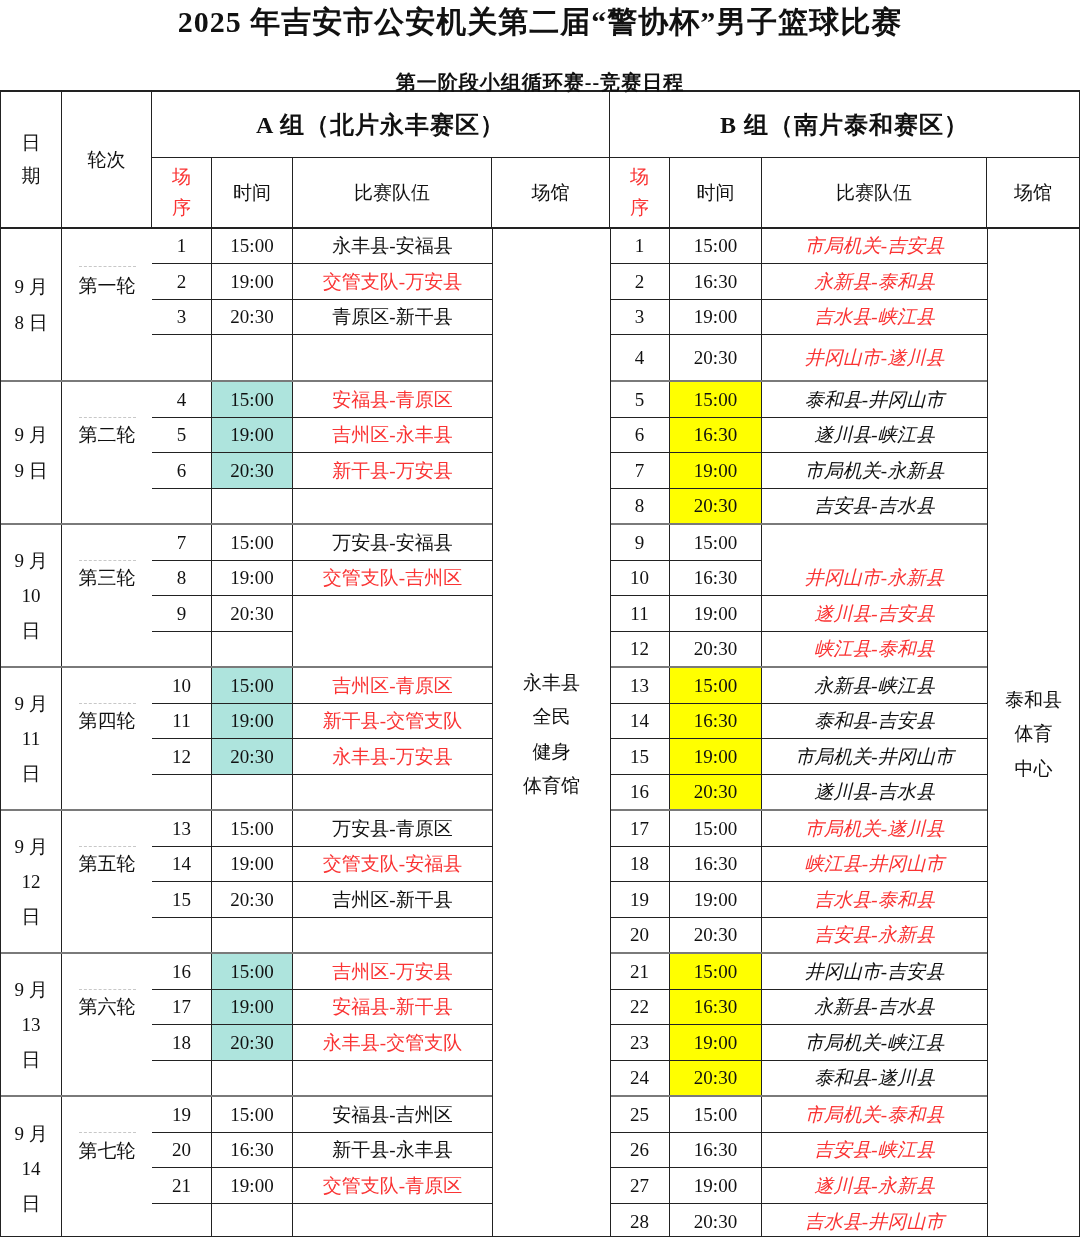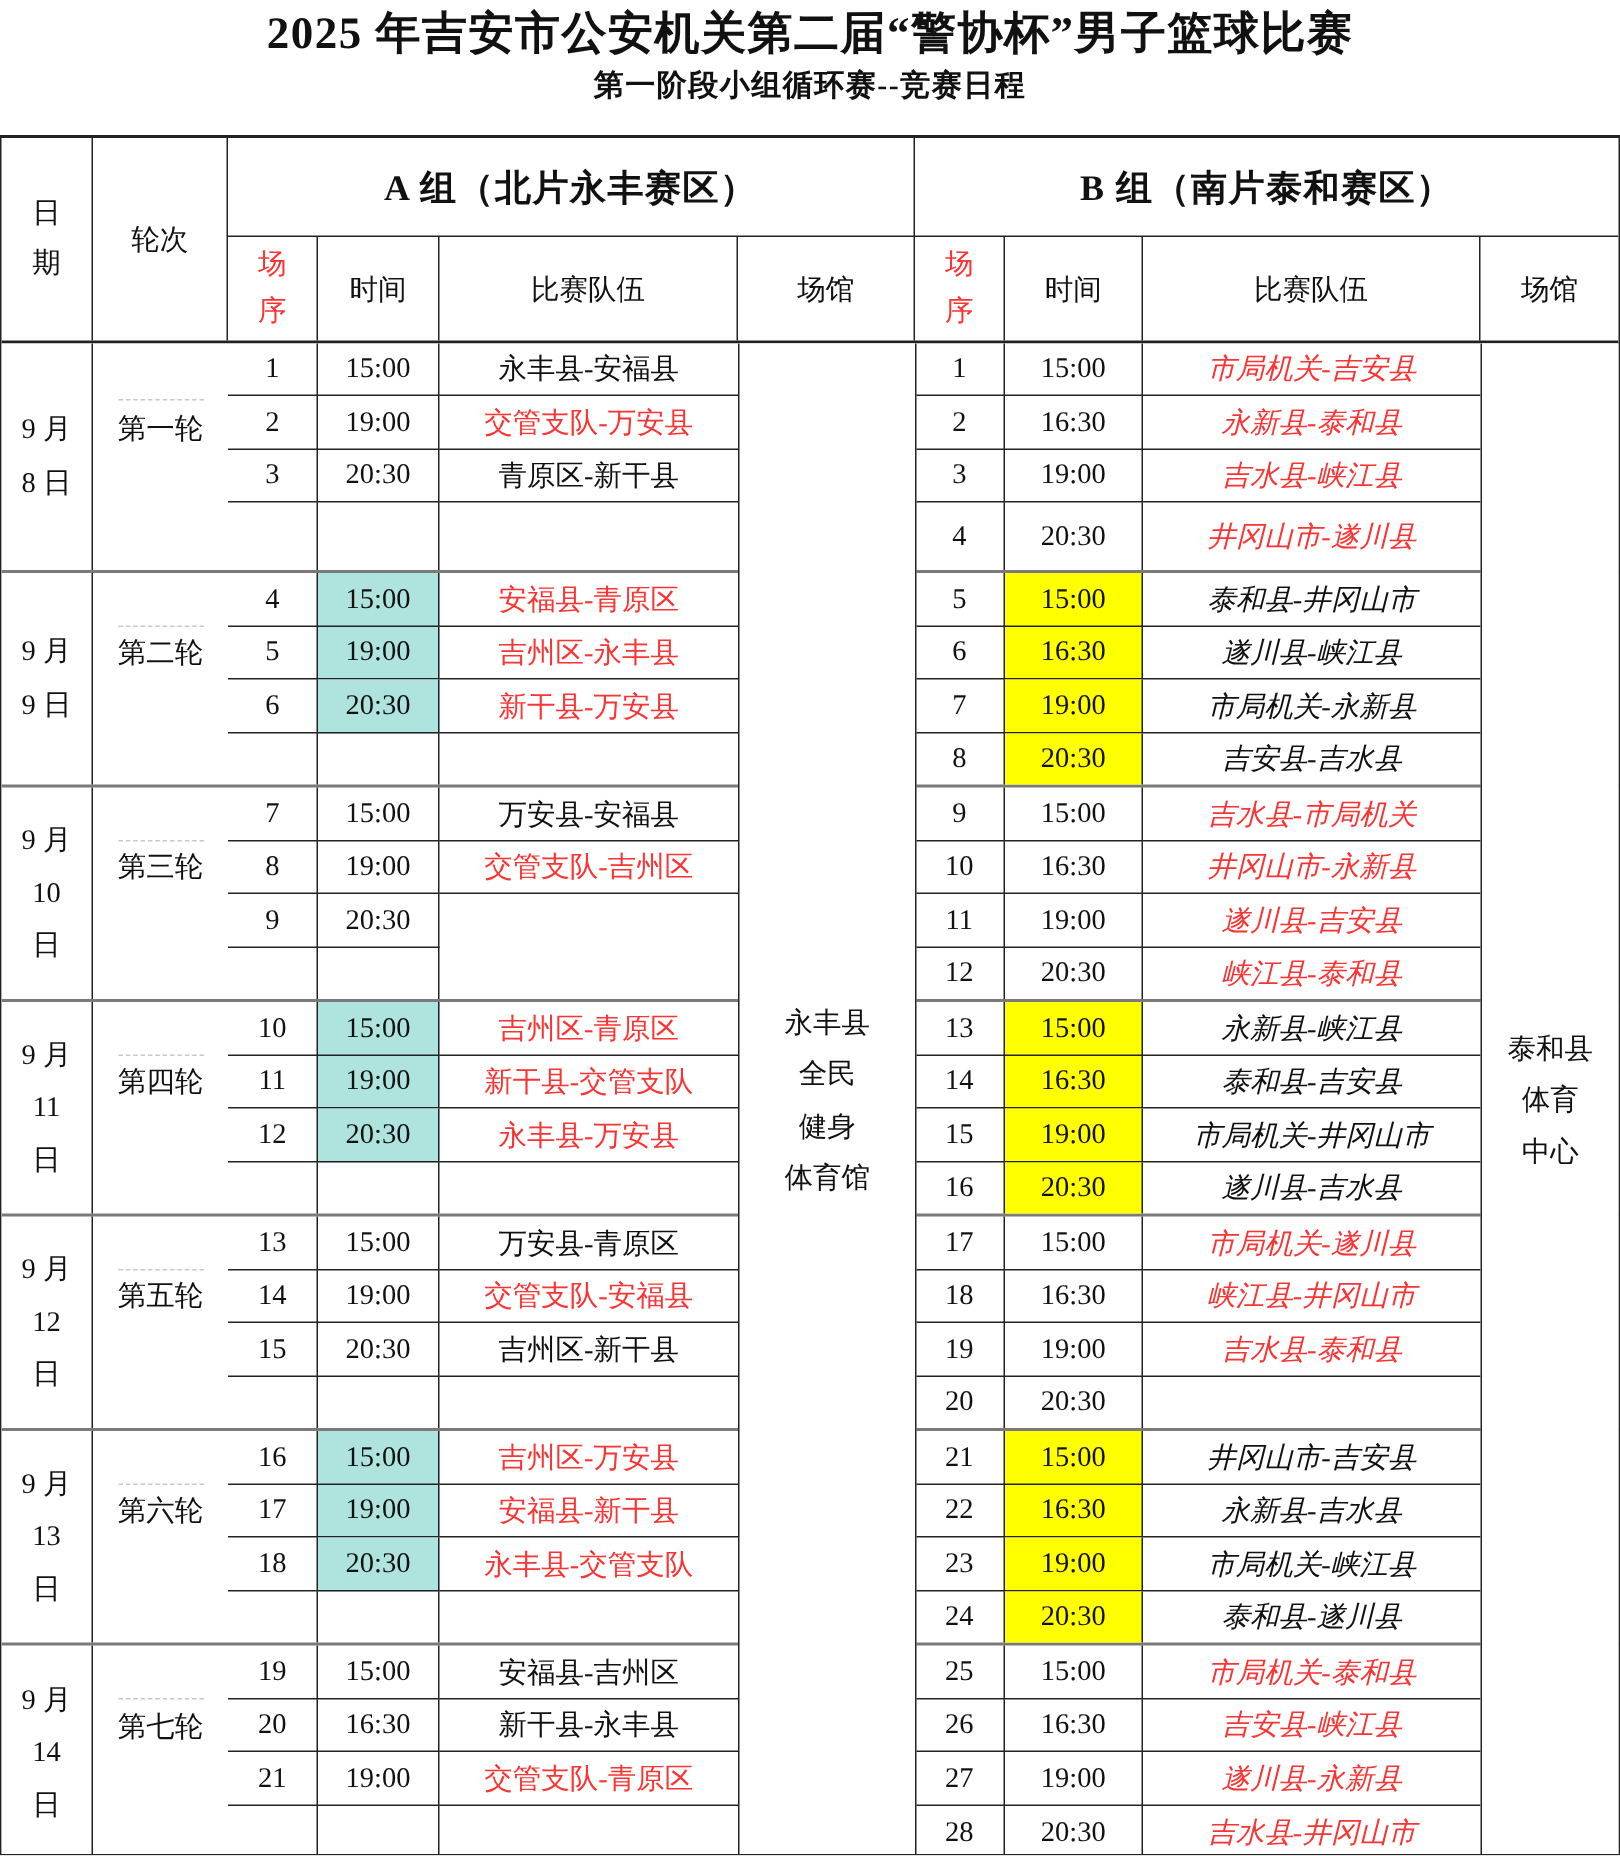--- a/index.html
+++ b/index.html
@@ -11,21 +11,21 @@
     --dash:#c8c8c8;
   }
   *{box-sizing:border-box;margin:0;padding:0;}
   html,body{background:#ffffff;}
   body{width:1080px;height:1237px;overflow:hidden;
        font-family:"Liberation Serif","DejaVu Serif",serif;color:#111;}
   .page{width:1080px;height:1237px;overflow:hidden;background:#fff;}
 
   .page-head{height:90px;text-align:center;padding-top:2px;}
   .title{font-size:30px;font-weight:bold;letter-spacing:1px;}
-  .subtitle{font-size:20px;font-weight:bold;margin-top:0;letter-spacing:1px;}
+  .subtitle{font-size:20px;font-weight:bold;margin-top:26px;letter-spacing:1px;}
 
   .sched{width:1080px;height:1147px;border:1px solid var(--line);
          border-top:2px solid var(--line);overflow:hidden;}
 
   .thead{display:grid;
          grid-template-columns:61px 90px 60px 81px 199px 118px 60px 92px 225px 92px;
          grid-template-rows:66px 69px;
          border-bottom:2px solid var(--line);}
   .hc{display:flex;align-items:center;justify-content:center;
       border-right:1px solid var(--line);border-bottom:1px solid var(--line);
@@ -187,21 +187,20 @@
         <div class="c c3 r2">8</div>
         <div class="c c4 r2">19:00</div>
         <div class="c c5 r2 red">交管支队-吉州区</div>
         <div class="c c3 r3">9</div>
         <div class="c c4 r3">20:30</div>
         <div class="c c3 r4"></div>
         <div class="c c4 r4"></div>
         <div class="c c5 r4"></div>
         <div class="c c7 r1">9</div>
         <div class="c c8 r1">15:00</div>
-        <div class="c c9 r1 red">吉水县-市局机关</div>
         <div class="c c7 r2">10</div>
         <div class="c c8 r2">16:30</div>
         <div class="c c9 r2 red">井冈山市-永新县</div>
         <div class="c c7 r3">11</div>
         <div class="c c8 r3">19:00</div>
         <div class="c c9 r3 red">遂川县-吉安县</div>
         <div class="c c7 r4">12</div>
         <div class="c c8 r4">20:30</div>
         <div class="c c9 r4 red">峡江县-泰和县</div>
       </div>
@@ -268,20 +267,21 @@
         <div class="c c8 r1">15:00</div>
         <div class="c c9 r1 red">市局机关-遂川县</div>
         <div class="c c7 r2">18</div>
         <div class="c c8 r2">16:30</div>
         <div class="c c9 r2 red">峡江县-井冈山市</div>
         <div class="c c7 r3">19</div>
         <div class="c c8 r3">19:00</div>
         <div class="c c9 r3 red">吉水县-泰和县</div>
         <div class="c c7 r4">20</div>
         <div class="c c8 r4">20:30</div>
+        <div class="c c9 r4 red">吉安县-永新县</div>
       </div>
 
       <div class="block rows-mid">
         <div class="c cd">9 月
 13
 日</div>
         <div class="cr">
           <div class="rseg"></div>
           <div class="rseg">第六轮</div>
           <div class="rseg"></div>

